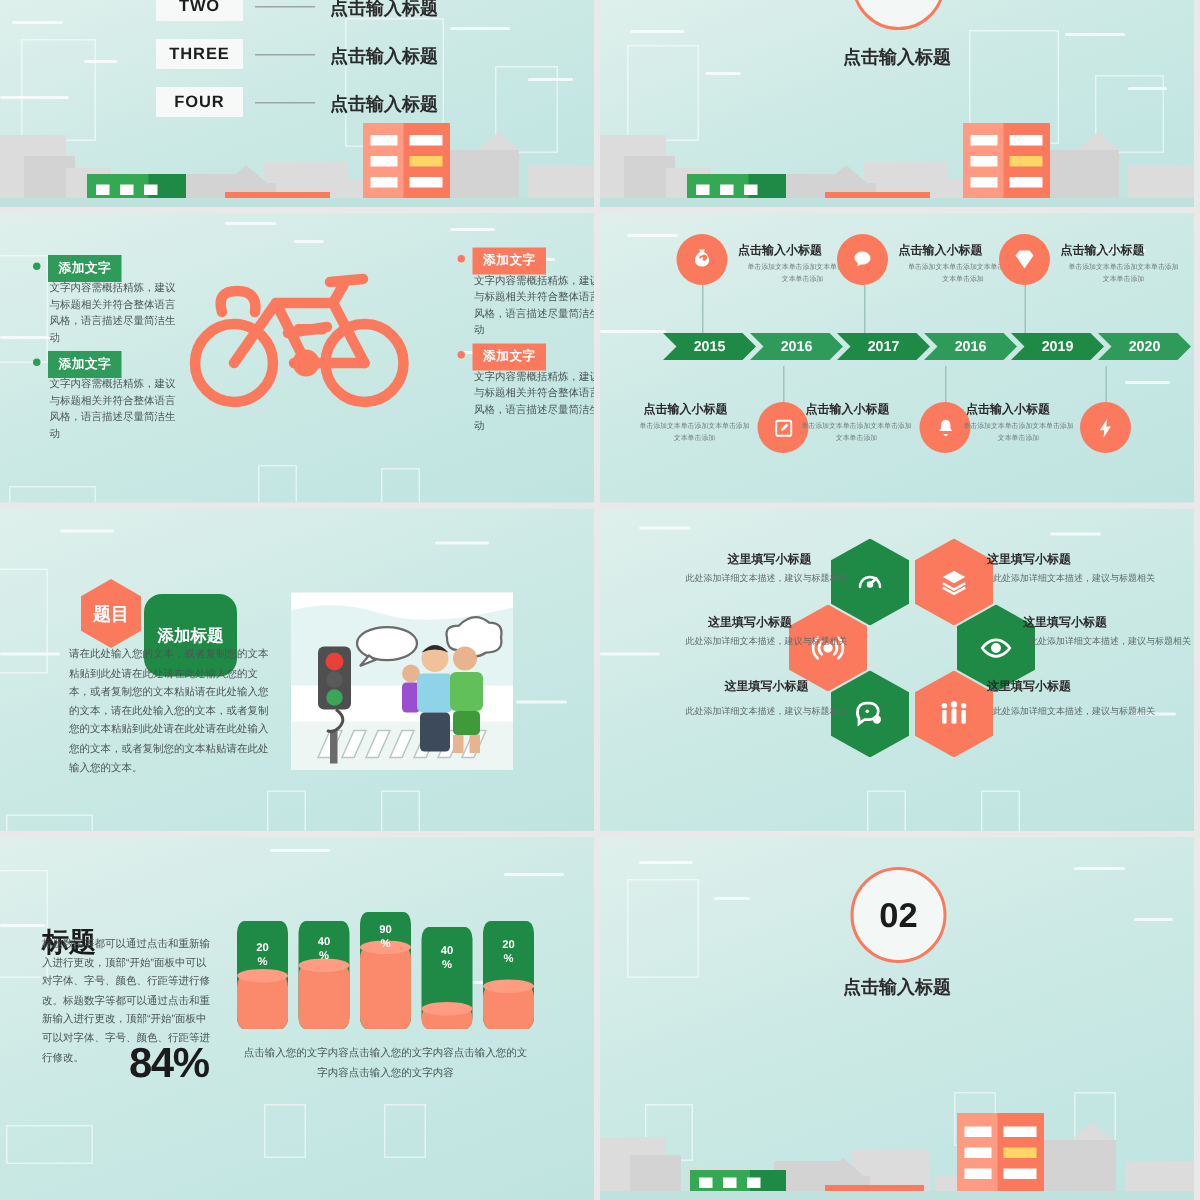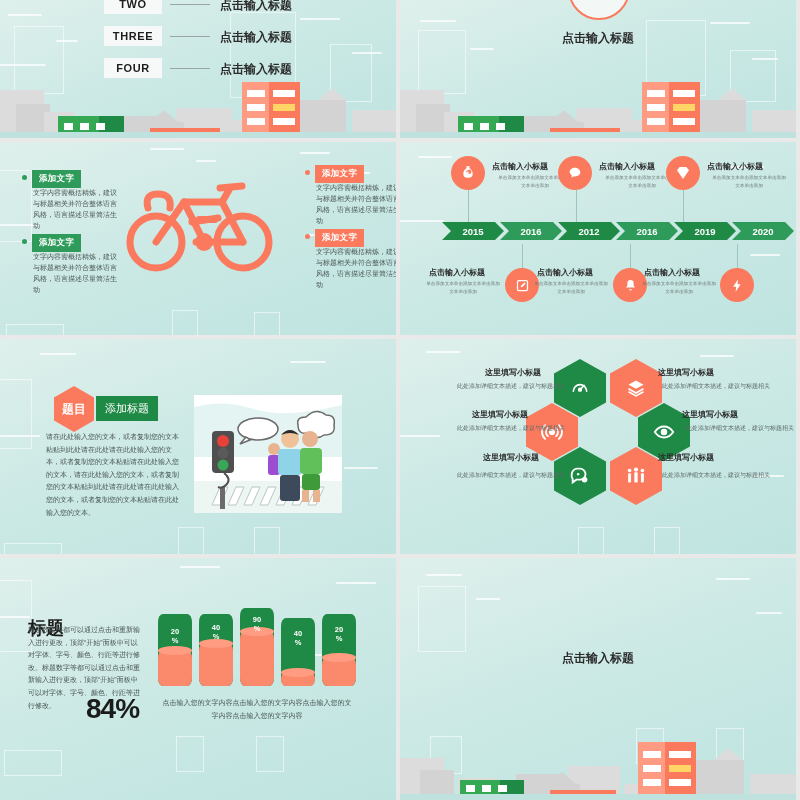--- a/index.html
+++ b/index.html
@@ -95,22 +95,22 @@
   .tl-stem{position:absolute;width:1px;background:#9dc4bd;}
 
   
   .hexbadge{
     position:absolute;width:40px;height:46px;background:#fb7a5d;
     clip-path:polygon(50% 0,100% 25%,100% 75%,50% 100%,0 75%,0 25%);
     display:flex;align-items:center;justify-content:center;
     color:#fff;font-size:12px;font-weight:bold;
   }
   .gbadge{
-    position:absolute;background:#1f8a46;color:#fff;font-size:11px;font-weight:normal;
-    padding:5px 9px;white-space:nowrap;
+    position:absolute;background:#1f8a46;color:#fff;font-size:11px;font-weight:bold;
+    padding:20px 9px;white-space:nowrap;border-radius:12px;
   }
   .para{position:absolute;font-size:7px;line-height:1.8;color:#4a5654;}
   .photo{position:absolute;background:#fff;overflow:hidden;}
 
   
   .hx{
     position:absolute;width:52px;height:58px;
     clip-path:polygon(50% 0,100% 25%,100% 75%,50% 100%,0 75%,0 25%);
     display:flex;align-items:center;justify-content:center;color:#fff;
   }
@@ -320,21 +320,21 @@
     <div class="tl-ic" style="left:266px;top:14px;">
       <svg width="16" height="16" viewBox="0 0 24 24" fill="#fff" aria-hidden="true">
           <path d="M7 3h10l4 5-9 13L3 8l4-5z"></path>
         </svg>
     </div>
     <div class="tl-h" style="left:307px;top:19px;">点击输入小标题</div>
     <div class="tl-b" style="left:310px;top:32px;">单击添加文本单击添加文本单击添加文本单击添加</div>
 
     <div class="tl-arrow" style="left:42px;top:80px;width:62px;">2015</div>
     <div class="tl-arrow alt" style="left:100px;top:80px;width:62px;">2016</div>
-    <div class="tl-arrow" style="left:158px;top:80px;width:62px;">2012</div>
+    <div class="tl-arrow" style="left:158px;top:80px;width:62px;">2017</div>
     <div class="tl-arrow alt" style="left:216px;top:80px;width:62px;">2016</div>
     <div class="tl-arrow" style="left:274px;top:80px;width:62px;">2019</div>
     <div class="tl-arrow alt" style="left:332px;top:80px;width:62px;">2020</div>
 
     <div class="tl-ic" style="left:105px;top:126px;">
       <svg width="15" height="15" viewBox="0 0 24 24" fill="none" stroke="#fff" stroke-width="2" aria-hidden="true">
           <rect x="4" y="4" width="16" height="16" rx="2"></rect>
           <path d="M9 15l1-3 5-5 2 2-5 5-3 1z" fill="#fff" stroke="none"></path>
         </svg>
     </div>
@@ -553,20 +553,21 @@
       <i style="left:26px;top:16px;width:36px;"></i>
       <i style="left:76px;top:40px;width:24px;"></i>
       <i style="left:316px;top:20px;width:34px;"></i>
       <i style="left:356px;top:54px;width:26px;"></i>
     </div>
     <div class="ghost" style="left:18px;top:28px;width:46px;height:64px;"></div>
     <div class="ghost" style="left:30px;top:178px;width:30px;height:36px;"></div>
     <div class="ghost" style="left:236px;top:170px;width:26px;height:34px;"></div>
     <div class="ghost" style="left:316px;top:170px;width:26px;height:34px;"></div>
 
+    <div class="numcircle" style="left:167px;top:20px;width:60px;height:60px;font-size:23px;">02</div>
     <div class="numcap" style="left:146px;top:92px;width:104px;">点击输入标题</div>
 
     <div class="city" style="height:70px;">
       <div class="blk" style="left:0;width:44px;height:42px;"></div>
       <div class="blk2" style="left:20px;width:34px;height:30px;"></div>
       <div class="blk" style="left:58px;width:40px;height:22px;"></div>
       <div class="blk2" style="left:116px;width:48px;height:26px;"></div>
       <div class="blk" style="left:168px;width:52px;height:34px;"></div>
       <div class="blk2" style="left:150px;width:30px;height:16px;"></div>
       <div class="blk" style="left:224px;width:22px;height:16px;"></div>

